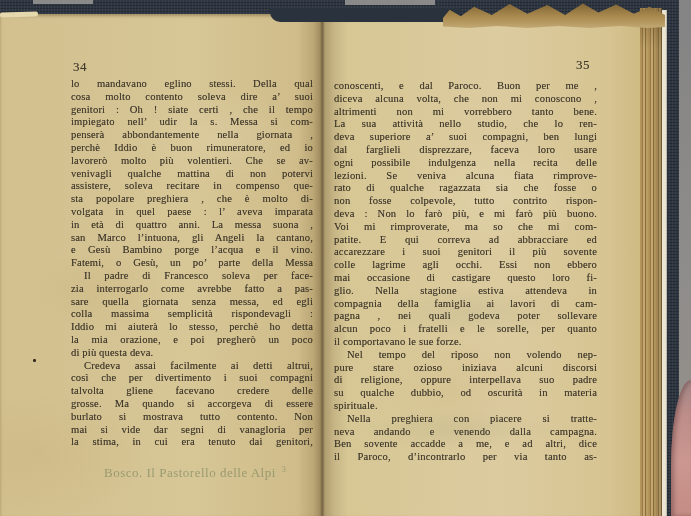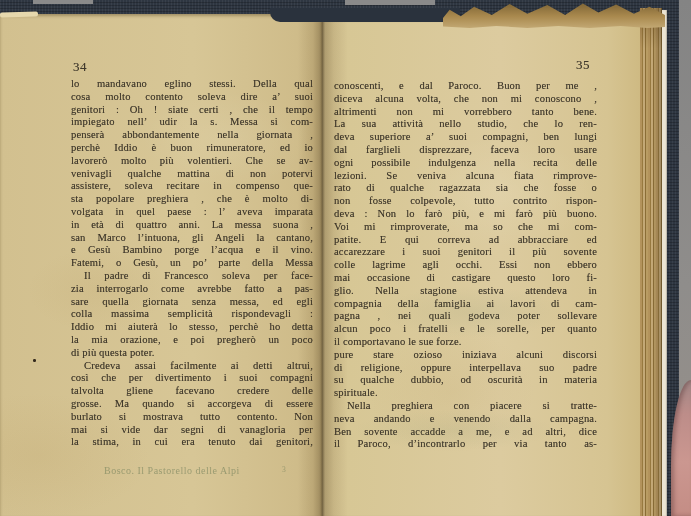--- a/index.html
+++ b/index.html
@@ -36,21 +36,21 @@
   .col-right{left:12px;top:62px;width:263px;}
   .tl{height:12.8px;overflow:hidden;text-align:justify;text-align-last:justify;}
   .tl.end{text-align:left;text-align-last:left;}
   .tl.indent{padding-left:13px;}
 
   .pnum{position:absolute;font-size:13px;color:#3f382b;letter-spacing:.5px;
       text-shadow:0 0 .5px rgba(63,56,43,.5);}
   .pnum-left{left:73px;top:45px;}
   .pnum-right{left:245px;top:39px;width:32px;text-align:center;}
 
-  .ghost{position:absolute;left:104px;top:451px;width:185px;font-size:10px;
+  .ghost{position:absolute;left:104px;top:451px;width:185px;font-size:13px;
       color:rgba(103,120,84,.55);letter-spacing:.5px;filter:blur(.3px);}
   .ghost-mark{position:absolute;left:282px;top:451px;font-size:7.6px;
       color:rgba(103,120,84,.5);filter:blur(.3px);}
   .smudge{position:absolute;border-radius:50%;}
   .smudge1{left:58px;top:268px;width:185px;height:52px;
       background:radial-gradient(closest-side,rgba(112,132,96,.10),transparent);}
   .smudge2{left:30px;top:392px;width:205px;height:40px;
       background:radial-gradient(closest-side,rgba(112,132,96,.09),transparent);}
 
   .gutter{left:298px;top:14px;width:50px;height:502px;
@@ -111,21 +111,21 @@
         <div class="tl">in età di quattro anni. La messa suona ,</div>
         <div class="tl">san Marco l’intuona, gli Angeli la cantano,</div>
         <div class="tl">e Gesù Bambino porge l’acqua e il vino.</div>
         <div class="tl">Fatemi, o Gesù, un po’ parte della Messa</div>
         <div class="tl indent">Il padre di Francesco soleva per face-</div>
         <div class="tl">zia interrogarlo come avrebbe fatto a pas-</div>
         <div class="tl">sare quella giornata senza messa, ed egli</div>
         <div class="tl">colla massima semplicità rispondevagli :</div>
         <div class="tl">Iddio mi aiuterà lo stesso, perchè ho detta</div>
         <div class="tl">la mia orazione, e poi pregherò un poco</div>
-        <div class="tl end">di più questa poter.</div>
+        <div class="tl end">di più questa deva.</div>
         <div class="tl indent">Credeva assai facilmente ai detti altrui,</div>
         <div class="tl">così che per divertimento i suoi compagni</div>
         <div class="tl">talvolta gliene facevano credere delle</div>
         <div class="tl">grosse. Ma quando si accorgeva di essere</div>
         <div class="tl">burlato si mostrava tutto contento. Non</div>
         <div class="tl">mai si vide dar segni di vanagloria per</div>
         <div class="tl">la stima, in cui era tenuto dai genitori,</div>
       </div>
     <div class="ghost">Bosco. Il Pastorello delle Alpi</div>
     <div class="ghost-mark">3</div>
@@ -149,20 +149,21 @@
         <div class="tl">Voi mi rimproverate, ma so che mi com-</div>
         <div class="tl">patite. E qui correva ad abbracciare ed</div>
         <div class="tl">accarezzare i suoi genitori il più sovente</div>
         <div class="tl">colle lagrime agli occhi. Essi non ebbero</div>
         <div class="tl">mai occasione di castigare questo loro fi-</div>
         <div class="tl">glio. Nella stagione estiva attendeva in</div>
         <div class="tl">compagnia della famiglia ai lavori di cam-</div>
         <div class="tl">pagna , nei quali godeva poter sollevare</div>
         <div class="tl">alcun poco i fratelli e le sorelle, per quanto</div>
         <div class="tl end">il comportavano le sue forze.</div>
+        <div class="tl indent">Nel tempo del riposo non volendo nep-</div>
         <div class="tl">pure stare ozioso iniziava alcuni discorsi</div>
         <div class="tl">di religione, oppure interpellava suo padre</div>
         <div class="tl">su qualche dubbio, od oscurità in materia</div>
         <div class="tl end">spirituale.</div>
         <div class="tl indent">Nella preghiera con piacere si tratte-</div>
         <div class="tl">neva andando e venendo dalla campagna.</div>
         <div class="tl">Ben sovente accadde a me, e ad altri, dice</div>
         <div class="tl">il Paroco, d’incontrarlo per via tanto as-</div>
       </div>
     <div class="smudge smudge1"></div>

